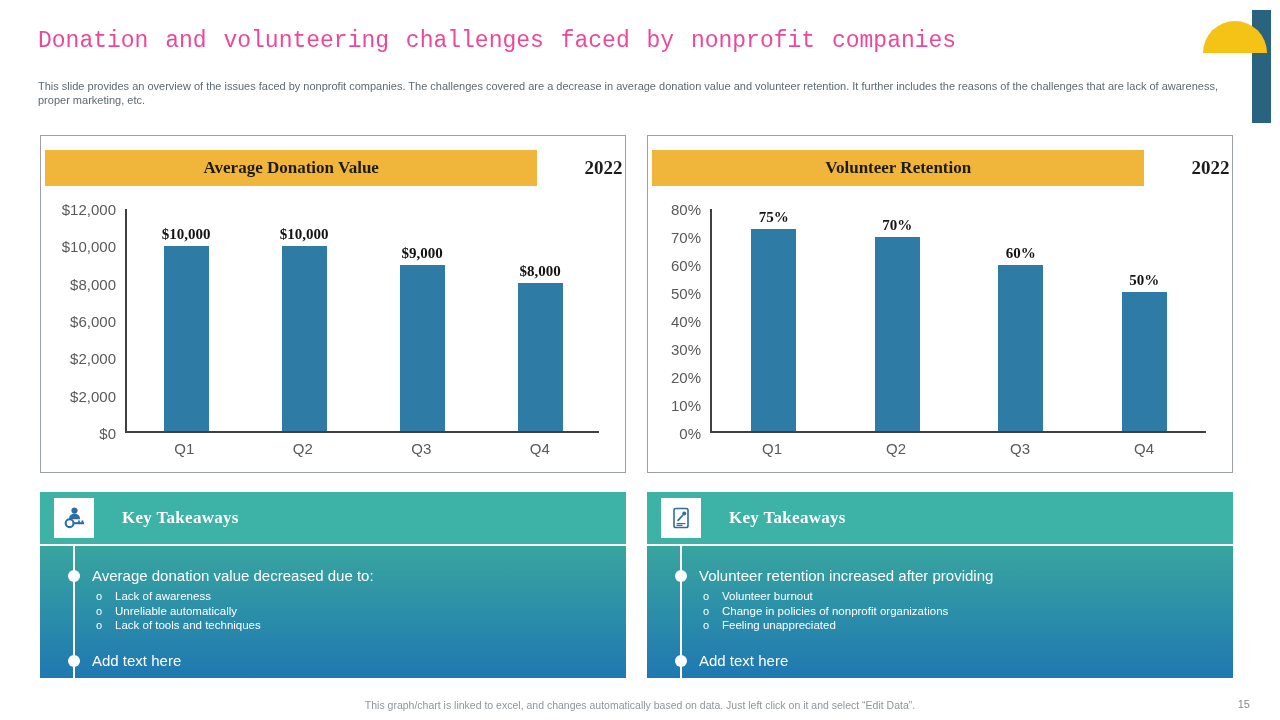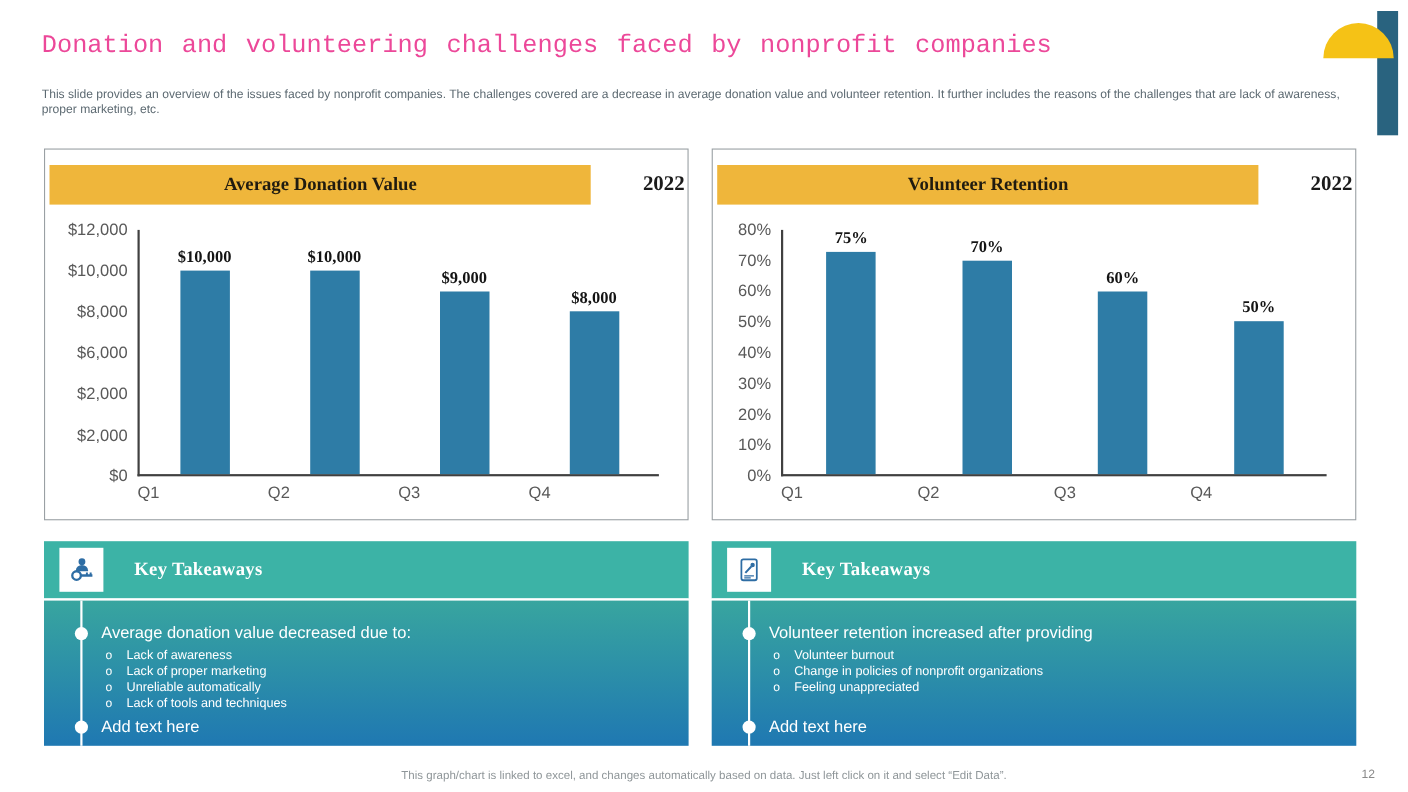--- a/index.html
+++ b/index.html
@@ -41,21 +41,21 @@
     display:flex; justify-content:space-around; align-items:flex-end; }
   .bar-col { width:25%; height:100%; display:flex; flex-direction:column;
     align-items:center; justify-content:flex-end; }
   .bar-label { font-family:"Liberation Serif", serif; font-weight:bold;
     font-size:15px; color:#141414; margin-bottom:3px; white-space:nowrap; }
   .bar { width:45px; }
   .xrow { display:flex; }
   .chart-panel.cp0 .xspacer { width:84px; }
   .chart-panel.cp1 .xspacer { width:62px; }
   .xlabels { flex:1; margin-right:26px; display:flex; justify-content:space-around; }
-  .xlabel { width:25%; text-align:left; font-size:15px; color:#595959; padding-top:7px; }
+  .xlabel { width:25%; text-align:center; font-size:15px; color:#595959; padding-top:7px; }
   
   .tk-panel { position:absolute; top:492px; width:586px; height:186px; }
   .tk-panel.tk0 { left:40px; }
   .tk-panel.tk1 { left:647px; }
   .tk-header { height:52px; background:#3CB3A6; display:flex; align-items:center; padding-left:14px; }
   .tk-icon { width:40px; height:40px; background:#ffffff; display:flex;
     align-items:center; justify-content:center; }
   .tk-title { margin-left:28px; font-family:"Liberation Serif", serif; font-weight:bold;
     font-size:17px; color:#ffffff; letter-spacing:.3px; }
   .tk-sep { height:2px; background:#ffffff; }
@@ -202,21 +202,20 @@
     </div>
     <div class="tk-sep"></div>
     <div class="tk-body">
       <div class="tk-vline"></div>
       <div class="tk-main">
         <span class="tk-dot"></span>
         <span>Average donation value decreased due to:</span>
       </div>
       <ul class="tk-sub">
           <li><span class="o-marker">o</span><span>Lack of awareness</span></li>
-          <li><span class="o-marker">o</span><span>Lack of proper marketing</span></li>
           <li><span class="o-marker">o</span><span>Unreliable automatically</span></li>
           <li><span class="o-marker">o</span><span>Lack of tools and techniques</span></li>
         </ul>
       <div class="tk-foot">
         <span class="tk-dot"></span>
         <span>Add text here</span>
       </div>
     </div>
   </div>
 
@@ -246,15 +245,15 @@
           <li><span class="o-marker">o</span><span>Feeling unappreciated</span></li>
         </ul>
       <div class="tk-foot">
         <span class="tk-dot"></span>
         <span>Add text here</span>
       </div>
     </div>
   </div>
 
   <div class="footer-note">This graph/chart is linked to excel, and changes automatically based on data. Just left click on it and select “Edit Data”.</div>
-  <div class="page-number">12</div>
+  <div class="page-number">15</div>
 
 </div>
 
 </body></html>

